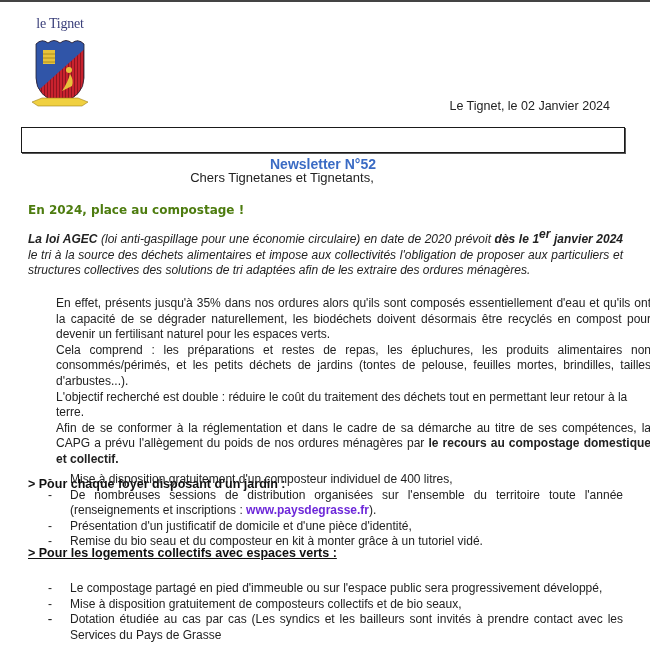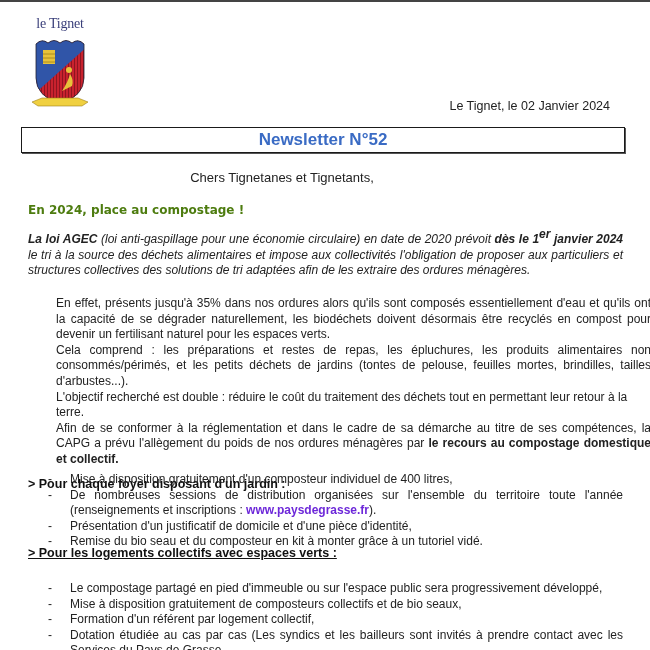--- a/index.html
+++ b/index.html
@@ -56,23 +56,24 @@
       top: 127px;
       width: 602px;
       height: 24px;
       border: 1.5px solid #1a1a1a;
       box-shadow: 1px 1px 0 #555;
       text-align: center;
     }
     .title-box span {
       display: inline-block;
       font-weight: bold;
-      font-size: 17px;
+      font-size: 14px;
       color: #3a6bc4;
       line-height: 24px;
+      margin-top: 24px;
     }
     .greeting {
       position: absolute;
       left: 0;
       width: 564px;
       top: 170px;
       text-align: center;
       font-size: 13px;
       color: #222;
     }
@@ -196,15 +197,15 @@
   <li><span class="dash">-</span><span>Mise à disposition gratuitement d'un composteur individuel de 400 litres,</span></li>
   <li><span class="dash">-</span><span>De nombreuses sessions de distribution organisées sur l'ensemble du territoire toute l'année (renseignements et inscriptions : </span><span class="link">www.paysdegrasse.fr</span><span>).</span></li>
   <li><span class="dash">-</span><span>Présentation d'un justificatif de domicile et d'une pièce d'identité,</span></li>
   <li><span class="dash">-</span><span>Remise du bio seau et du composteur en kit à monter grâce à un tutoriel vidé.</span></li>
 </ul>
 
 <div class="section-title s2">&gt; Pour les logements collectifs avec espaces verts :</div>
 <ul class="list l2">
   <li><span class="dash">-</span><span>Le compostage partagé en pied d'immeuble ou sur l'espace public sera progressivement développé,</span></li>
   <li><span class="dash">-</span><span>Mise à disposition gratuitement de composteurs collectifs et de bio seaux,</span></li>
-  <li><span class="dash">-</span><span>Formation d'un référent par logement collectif,</span></li>
+  <li><span class="dash">-</span></li>
   <li><span class="dash">-</span><span>Dotation étudiée au cas par cas (Les syndics et les bailleurs sont invités à prendre contact avec les Services du Pays de Grasse</span></li>
 </ul>
 
 </body></html>

